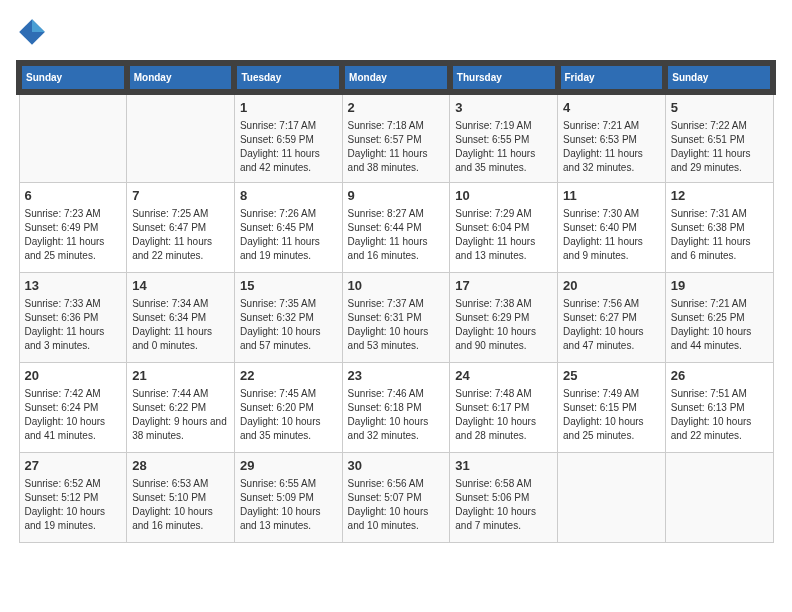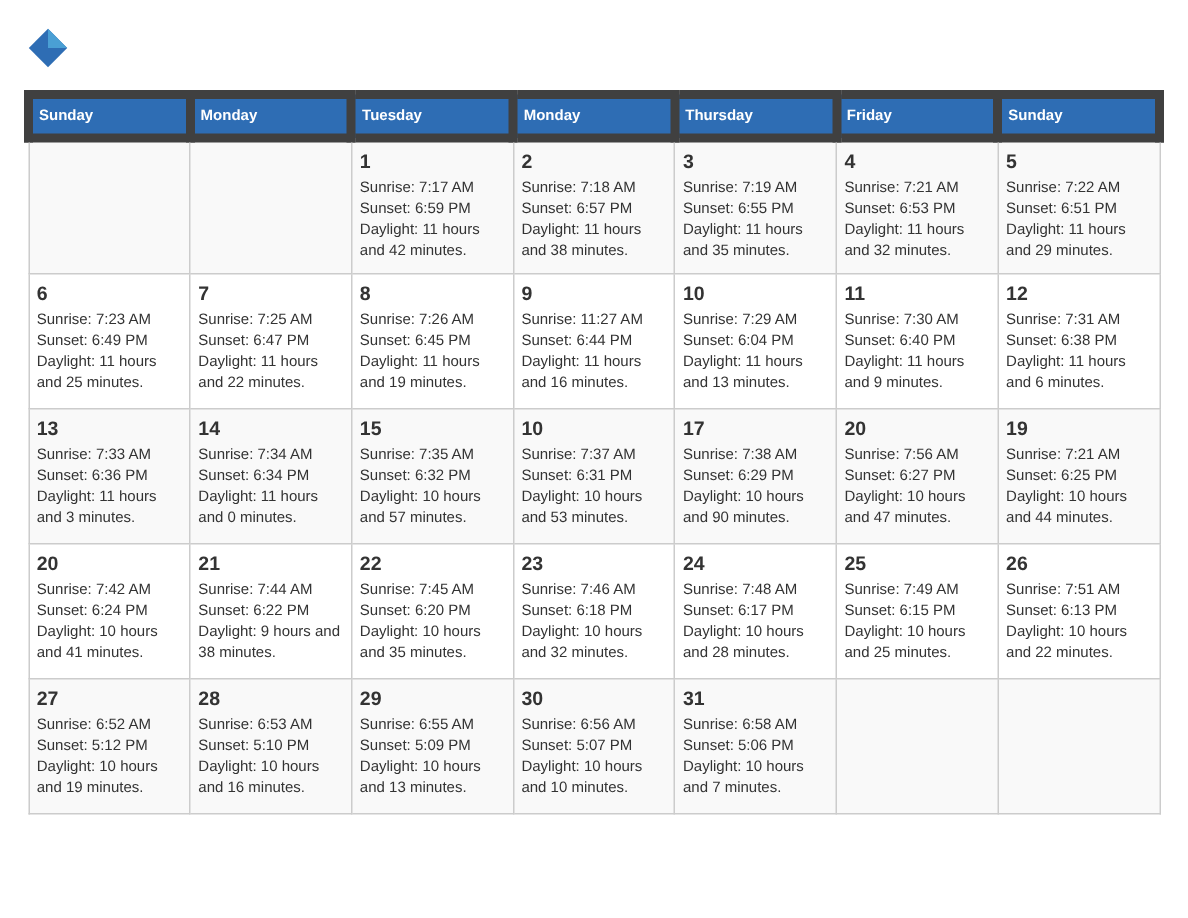--- a/index.html
+++ b/index.html
@@ -178,21 +178,21 @@
           <div class="day-info">Daylight: 11 hours and 22 minutes.</div>
         </td>
         <td>
           <span class="day-num">8</span>
           <div class="day-info">Sunrise: 7:26 AM</div>
           <div class="day-info">Sunset: 6:45 PM</div>
           <div class="day-info">Daylight: 11 hours and 19 minutes.</div>
         </td>
         <td>
           <span class="day-num">9</span>
-          <div class="day-info">Sunrise: 11:27 AM</div>
+          <div class="day-info">Sunrise: 8:27 AM</div>
           <div class="day-info">Sunset: 6:44 PM</div>
           <div class="day-info">Daylight: 11 hours and 16 minutes.</div>
         </td>
         <td>
           <span class="day-num">10</span>
           <div class="day-info">Sunrise: 7:29 AM</div>
           <div class="day-info">Sunset: 6:04 PM</div>
           <div class="day-info">Daylight: 11 hours and 13 minutes.</div>
         </td>
         <td>

